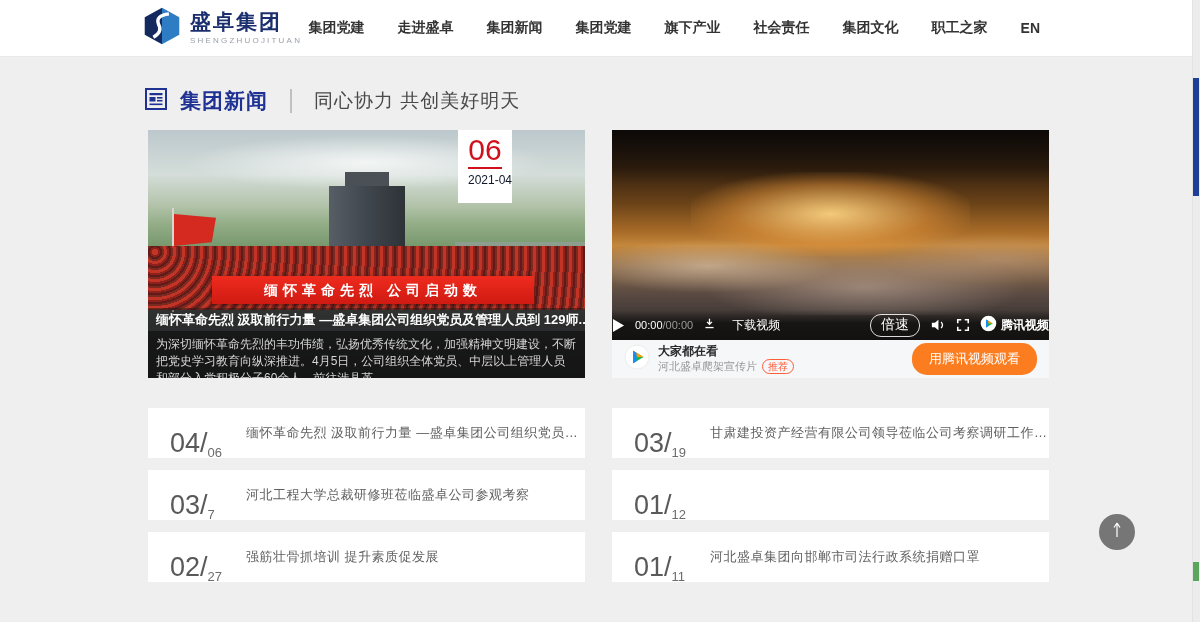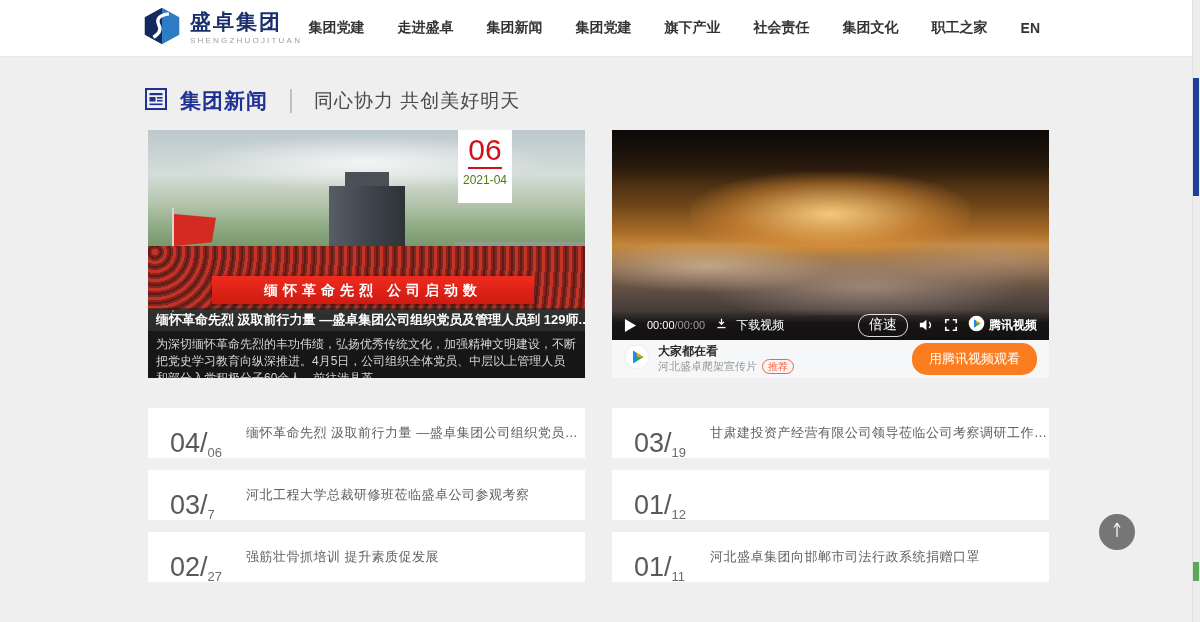--- a/index.html
+++ b/index.html
@@ -42,44 +42,44 @@
     clip-path:polygon(0 0,100% 12%,90% 88%,0 100%); }
   .p-crowd { position:absolute; left:0; right:0; top:116px; height:64px;
     background:repeating-radial-gradient(circle at 7px 6px,#c23526 0 3px,#8f211c 3px 5px,#5f1b18 5px 7px,#7a2a20 7px 9px); }
   .p-banner { position:absolute; left:64px; top:146px; width:322px; height:28px; line-height:28px;
     background:linear-gradient(180deg,#ef2b1e,#cf1a12); color:#fff; font-size:14px; font-weight:bold;
     letter-spacing:5px; text-align:center; box-shadow:0 1px 4px rgba(0,0,0,.45);
     white-space:nowrap; overflow:hidden; }
   .badge { position:absolute; left:310px; top:0; width:54px; height:73px; background:#fff; text-align:center; }
   .badge-day { font-size:30px; color:#d0111b; line-height:34px; margin-top:3px; }
   .badge-sep { width:34px; border-top:2px solid #d0111b; margin:0 auto 4px; }
-  .badge-month { font-size:12px; color:#4d7c0f; }
+  .badge-month { font-size:12px; color:#0f172a;text-align:right; }
   .ov-title { position:absolute; left:0; right:0; bottom:47px; height:23px; line-height:23px;
     background:rgba(25,25,25,0.5); color:#fff; font-size:13px; font-weight:bold; padding:0 8px;
     white-space:nowrap; overflow:hidden; }
   .ov-desc { position:absolute; left:0; right:0; bottom:0; height:47px; background:rgba(16,16,16,0.82);
     color:#d6d6d6; font-size:12px; line-height:17px; padding:5px 8px 0; overflow:hidden; }
   
   .card-video { left:612px; background:#111; }
   .v-screen { position:absolute; left:0; right:0; top:0; height:210px; overflow:hidden; cursor:pointer;
     background:linear-gradient(180deg,#1c1410 0%,#33200f 18%,#6b4318 35%,#a66a28 48%,#c4873c 55%,#8a6a4a 66%,#5a4a42 78%,#3c3634 90%,#2e2b2a 100%); }
   .v-glow { position:absolute; left:18%; top:20%; width:64%; height:40%;
     background:radial-gradient(ellipse, rgba(255,214,134,0.9), rgba(230,150,60,0.45) 50%, transparent 75%); }
   .v-clouds { position:absolute; left:0; right:0; bottom:12%; height:55%;
     background:radial-gradient(ellipse 180px 38px at 22% 58%, rgba(240,222,200,0.5), transparent 70%),
                radial-gradient(ellipse 230px 52px at 58% 76%, rgba(205,182,168,0.5), transparent 70%),
                radial-gradient(ellipse 170px 36px at 88% 52%, rgba(190,160,140,0.45), transparent 70%); }
   .v-darktop { position:absolute; left:0; right:0; top:0; height:26%;
     background:linear-gradient(180deg, rgba(0,0,0,0.55), transparent); }
   .v-ctrl { position:absolute; left:0; right:0; bottom:38px; height:30px; display:flex; align-items:center;
-    gap:10px; padding:0 12px; z-index:3;
+    gap:10px; padding:0 0; z-index:3;
     background:linear-gradient(180deg, rgba(0,0,0,0), rgba(0,0,0,0.6) 45%); }
   .v-time { font-size:11px; color:#fff; }
   .v-time .dim { color:#9b9b9b; }
-  .v-dl { display:flex; align-items:center; gap:8px; color:#fff; font-size:12px; cursor:pointer; }
+  .v-dl { display:flex; align-items:center; gap:16px; color:#fff; font-size:12px; cursor:pointer; }
   .v-spacer { flex:1; }
   .v-speed { border:1px solid rgba(255,255,255,0.85); border-radius:11px; color:#fff; font-size:14px;
     padding:1px 10px 2px; cursor:pointer;text-align:right; }
   .v-icon { cursor:pointer; display:flex; align-items:center; }
   .v-brand { display:flex; align-items:center; gap:4px; color:#fff; font-size:12px; font-weight:bold; cursor:pointer; }
   .v-info { position:absolute; left:0; right:0; bottom:0; height:38px; background:#f6f7f9;
     display:flex; align-items:center; padding:0 12px; }
   .v-info-txt { margin-left:8px; }
   .v-info-title { font-size:12px; font-weight:bold; color:#2a2a2a; line-height:14px; }
   .v-info-row { display:flex; align-items:center; gap:5px; margin-top:1px;justify-content:space-between; }

